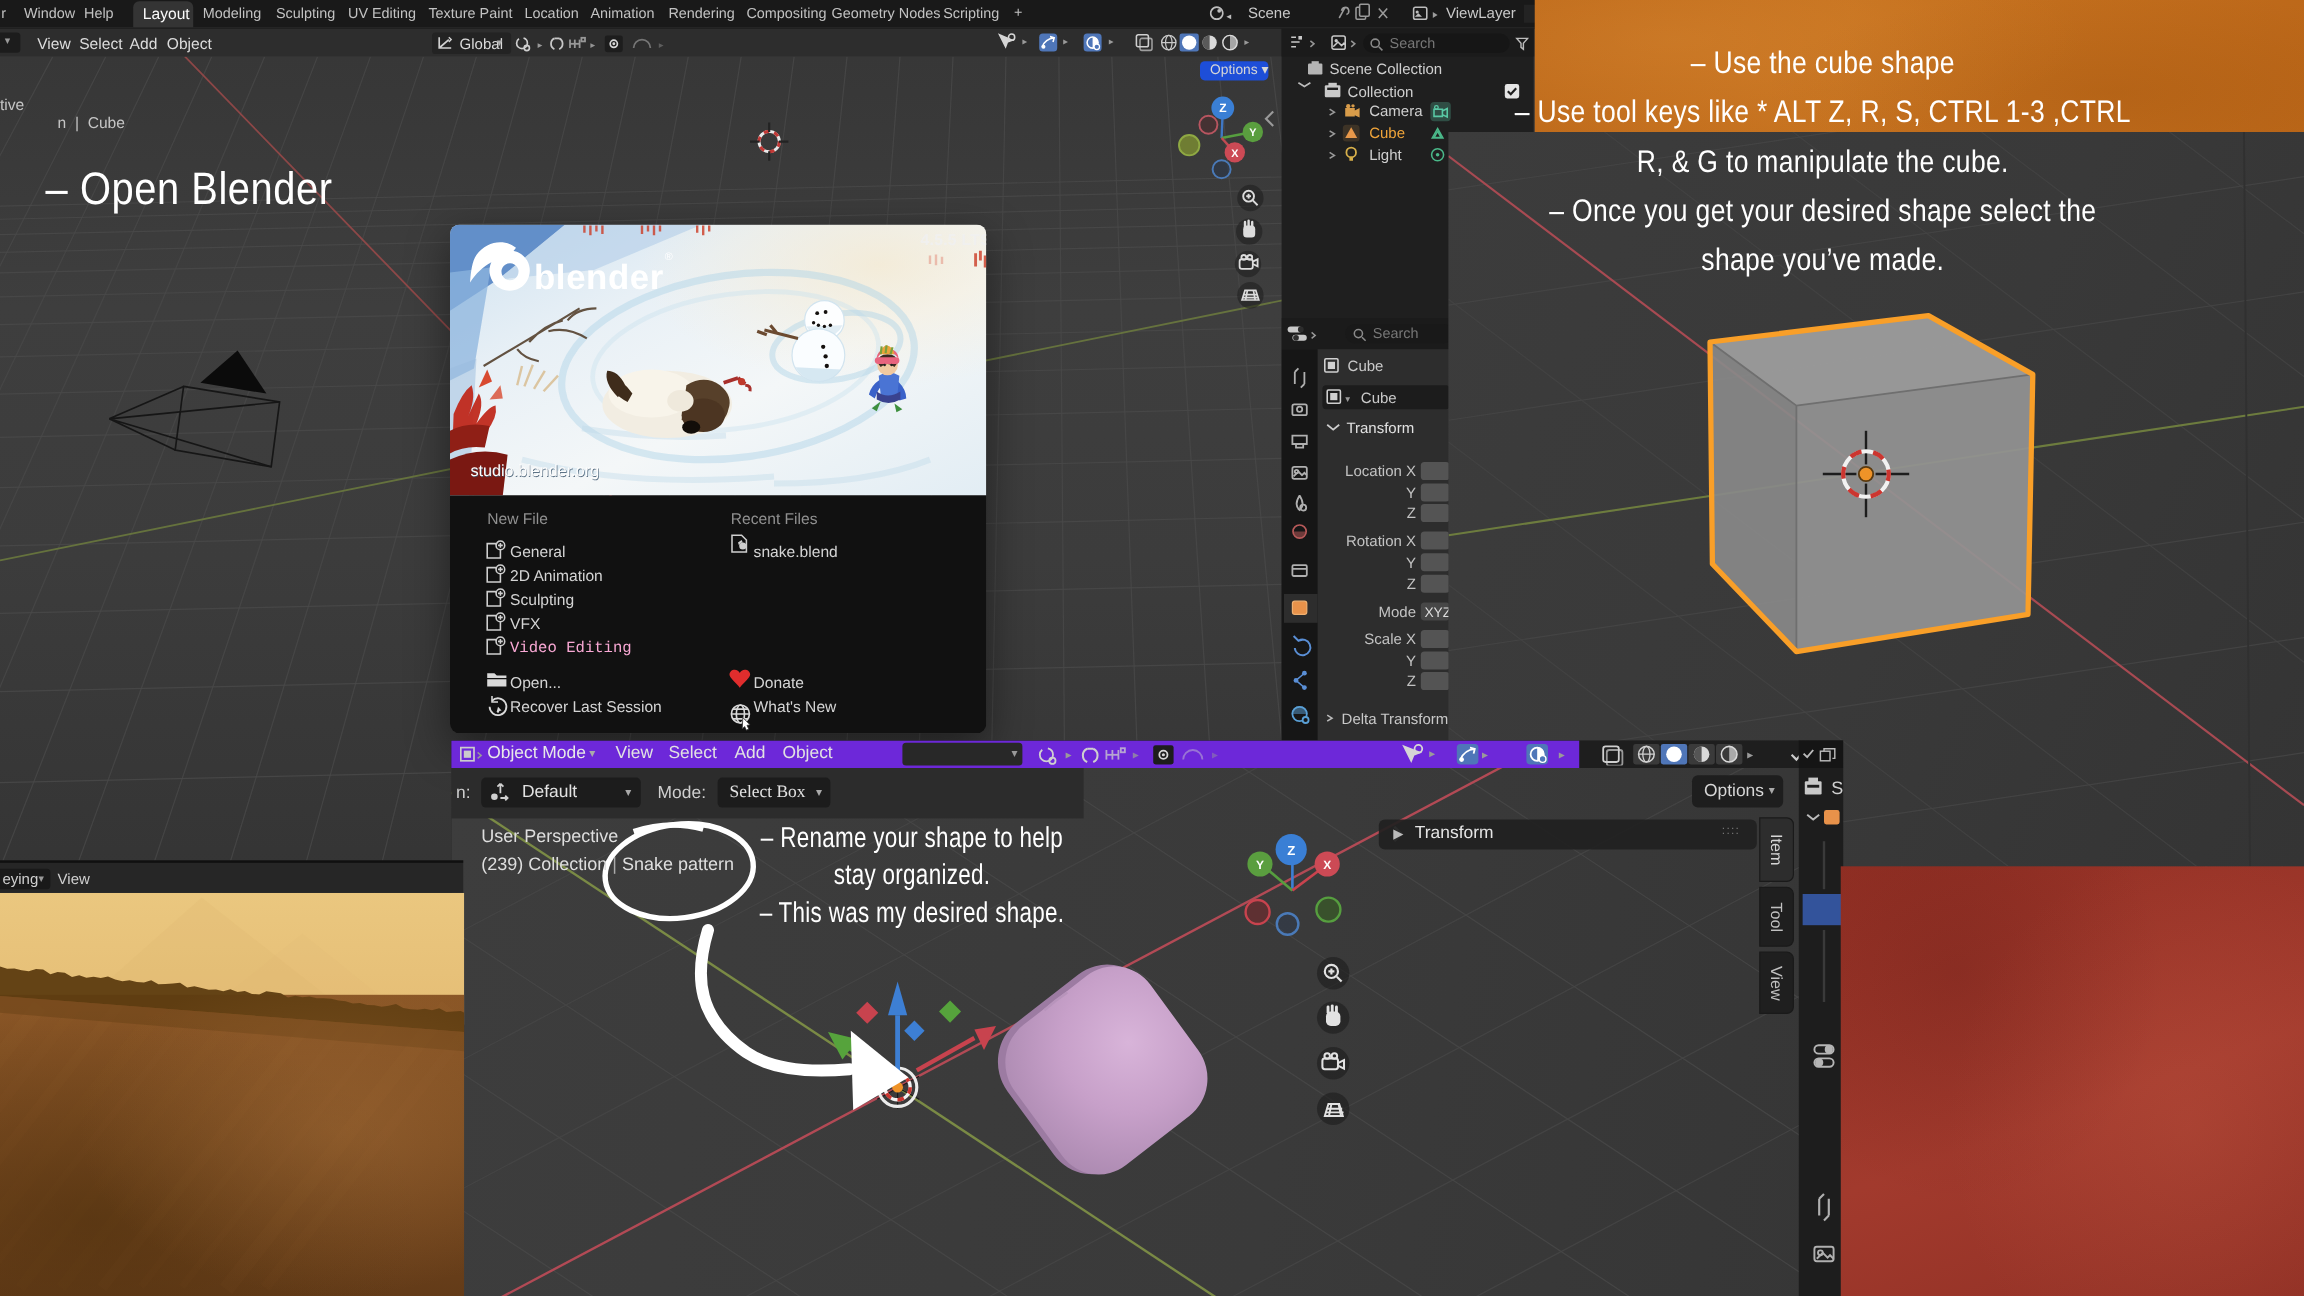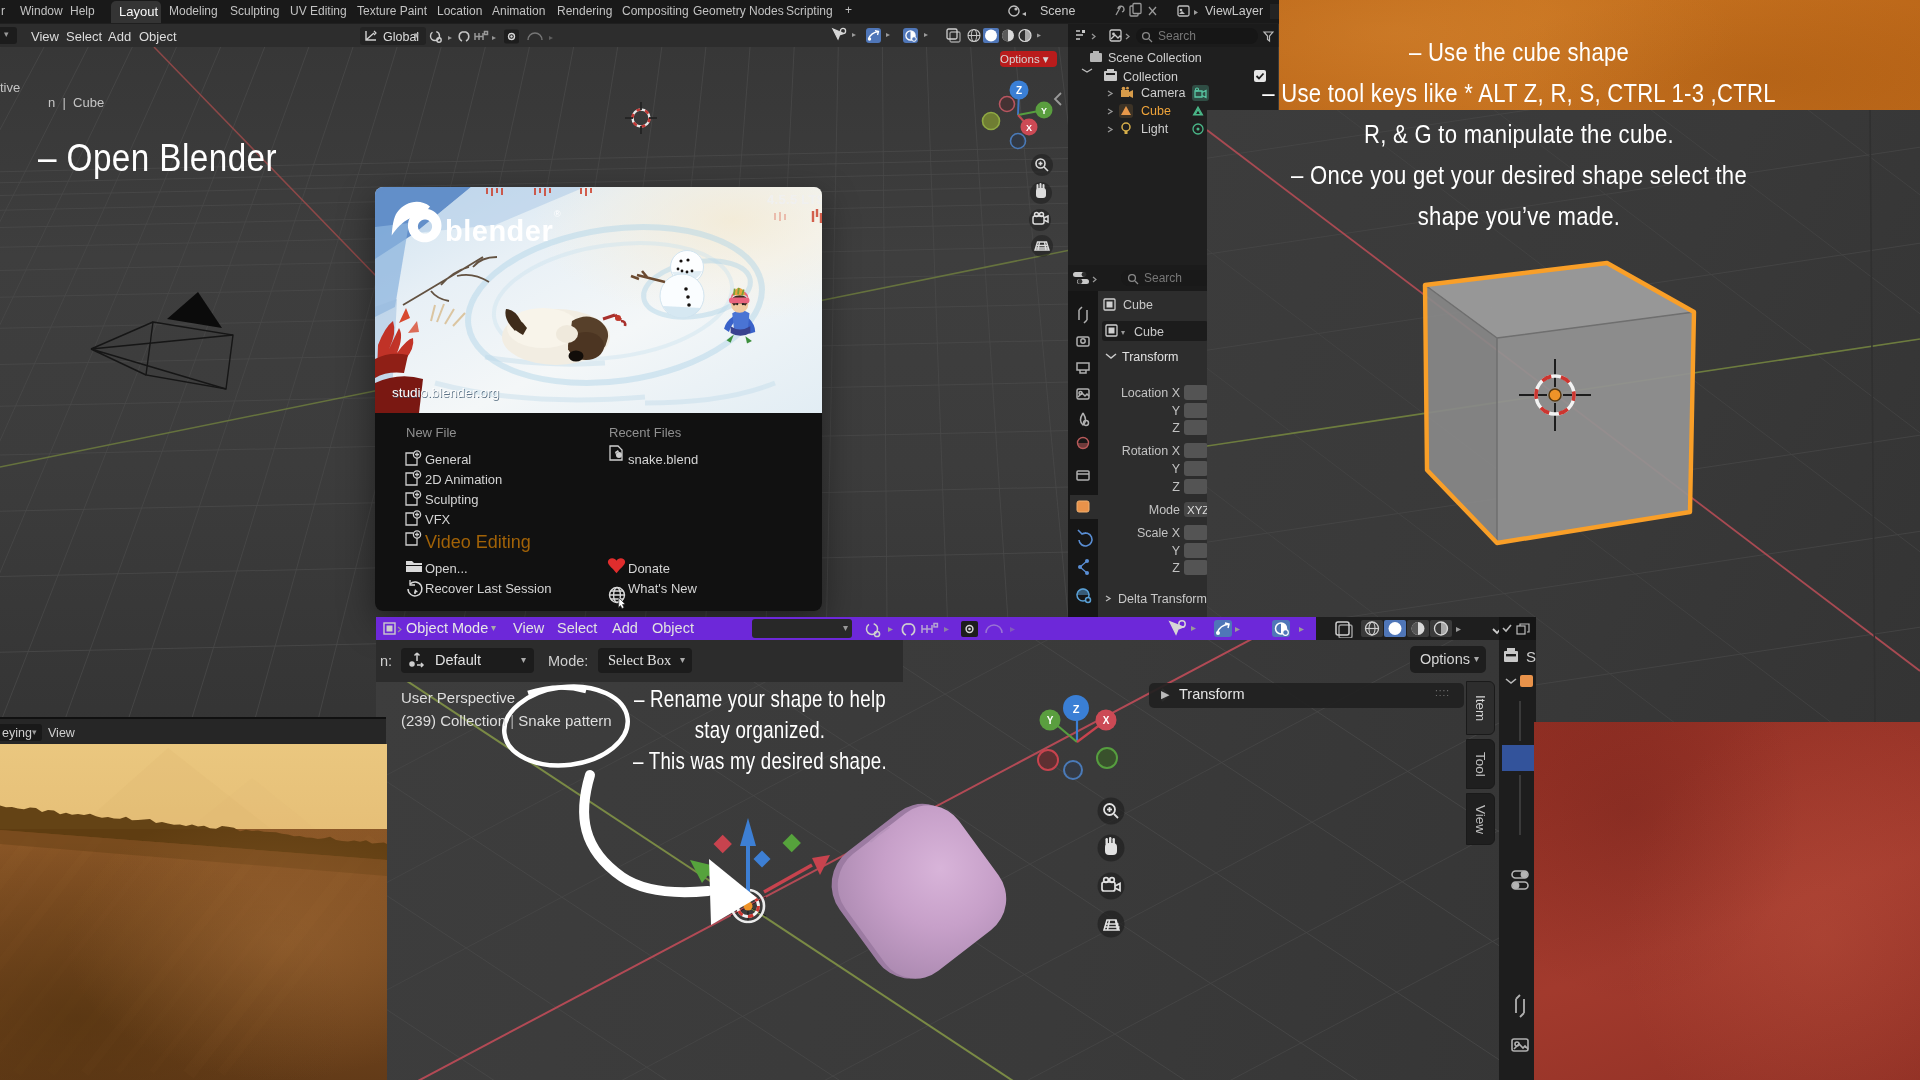--- a/index.html
+++ b/index.html
@@ -1,19 +1,19 @@
 <!DOCTYPE html>
 <html><head><meta charset="utf-8">
 <style>
 html,body{margin:0;padding:0;width:1920px;height:1080px;overflow:hidden;background:#3a3a3a;font-family:"Liberation Sans",sans-serif;}
 .abs{position:absolute;}
 .t{position:absolute;white-space:nowrap;}
 #stage{position:relative;width:1920px;height:1080px;overflow:hidden;}
 .vp{position:absolute;overflow:hidden;background:#3b3b3b;}
-.btn{position:absolute;background:#b91c1c;border-radius:4px;color:#d6d6d6;text-align:left;}
+.btn{position:absolute;background:#1d4ed8;border-radius:4px;color:#d6d6d6;text-align:right;}
 .anno{position:absolute;color:#fff;letter-spacing:.6px;}
 .mtxt{color:#c2c2c2;font-size:12px;}
 </style></head>
 <body>
 <div id="stage">
 
 <div class="vp" style="left:0;top:47px;width:1920px;height:697px;background:linear-gradient(180deg,#373737 0%,#3e3e3e 30%,#3c3c3c 60%,#343434 100%);">
 <svg width="1920" height="697" viewBox="0 47 1920 697" style="position:absolute;left:0;top:0">
 <g stroke="#484848" stroke-width="1" opacity="0.85">
           <line x1="-520" y1="744" x2="-88.3" y2="47"></line>
@@ -563,21 +563,21 @@
             <path d="M13,62.5 v4 M11,64.5 h4"></path>
 <path d="M2,83 h7 l4,4 v8 h-11 z"></path>
             <circle cx="13" cy="84.5" r="3.6" fill="#111"></circle>
             <path d="M13,82.5 v4 M11,84.5 h4"></path>
 </g>
 </svg>
 <div class="t" style="left:50px;top:39px;font-size:13px;color:#d4d4d4;">General</div>
 <div class="t" style="left:50px;top:59px;font-size:13px;color:#d4d4d4;">2D Animation</div>
 <div class="t" style="left:50px;top:79px;font-size:13px;color:#d4d4d4;">Sculpting</div>
 <div class="t" style="left:50px;top:99px;font-size:13px;color:#d4d4d4;">VFX</div>
-<div class="t" style="left:50px;top:119px;font-size:18px;color:#a16207;">Video Editing</div>
+<div class="t" style="left:50px;top:119px;font-size:13px;color:#f9a8d4;font-family:Liberation Mono, monospace;">Video Editing</div>
 <svg class="abs" style="left:233px;top:32px" width="18" height="16" viewBox="0 0 18 16">
           <path d="M2,1 h8 l4,4 v10 h-12 z" fill="none" stroke="#cfcfcf" stroke-width="1.3"></path>
           <g fill="#cfcfcf">
             <circle cx="11" cy="10" r="3"></circle>
             <path d="M8,10 a3,3 0 0 1 3,-3 l-1,-2 -3,2 z"></path>
           </g>
         </svg>
 <div class="t" style="left:253px;top:39px;font-size:13px;color:#d4d4d4;">snake.blend</div>
 
 <svg class="abs" style="left:29px;top:140px" width="200" height="58" viewBox="0 0 200 58">

